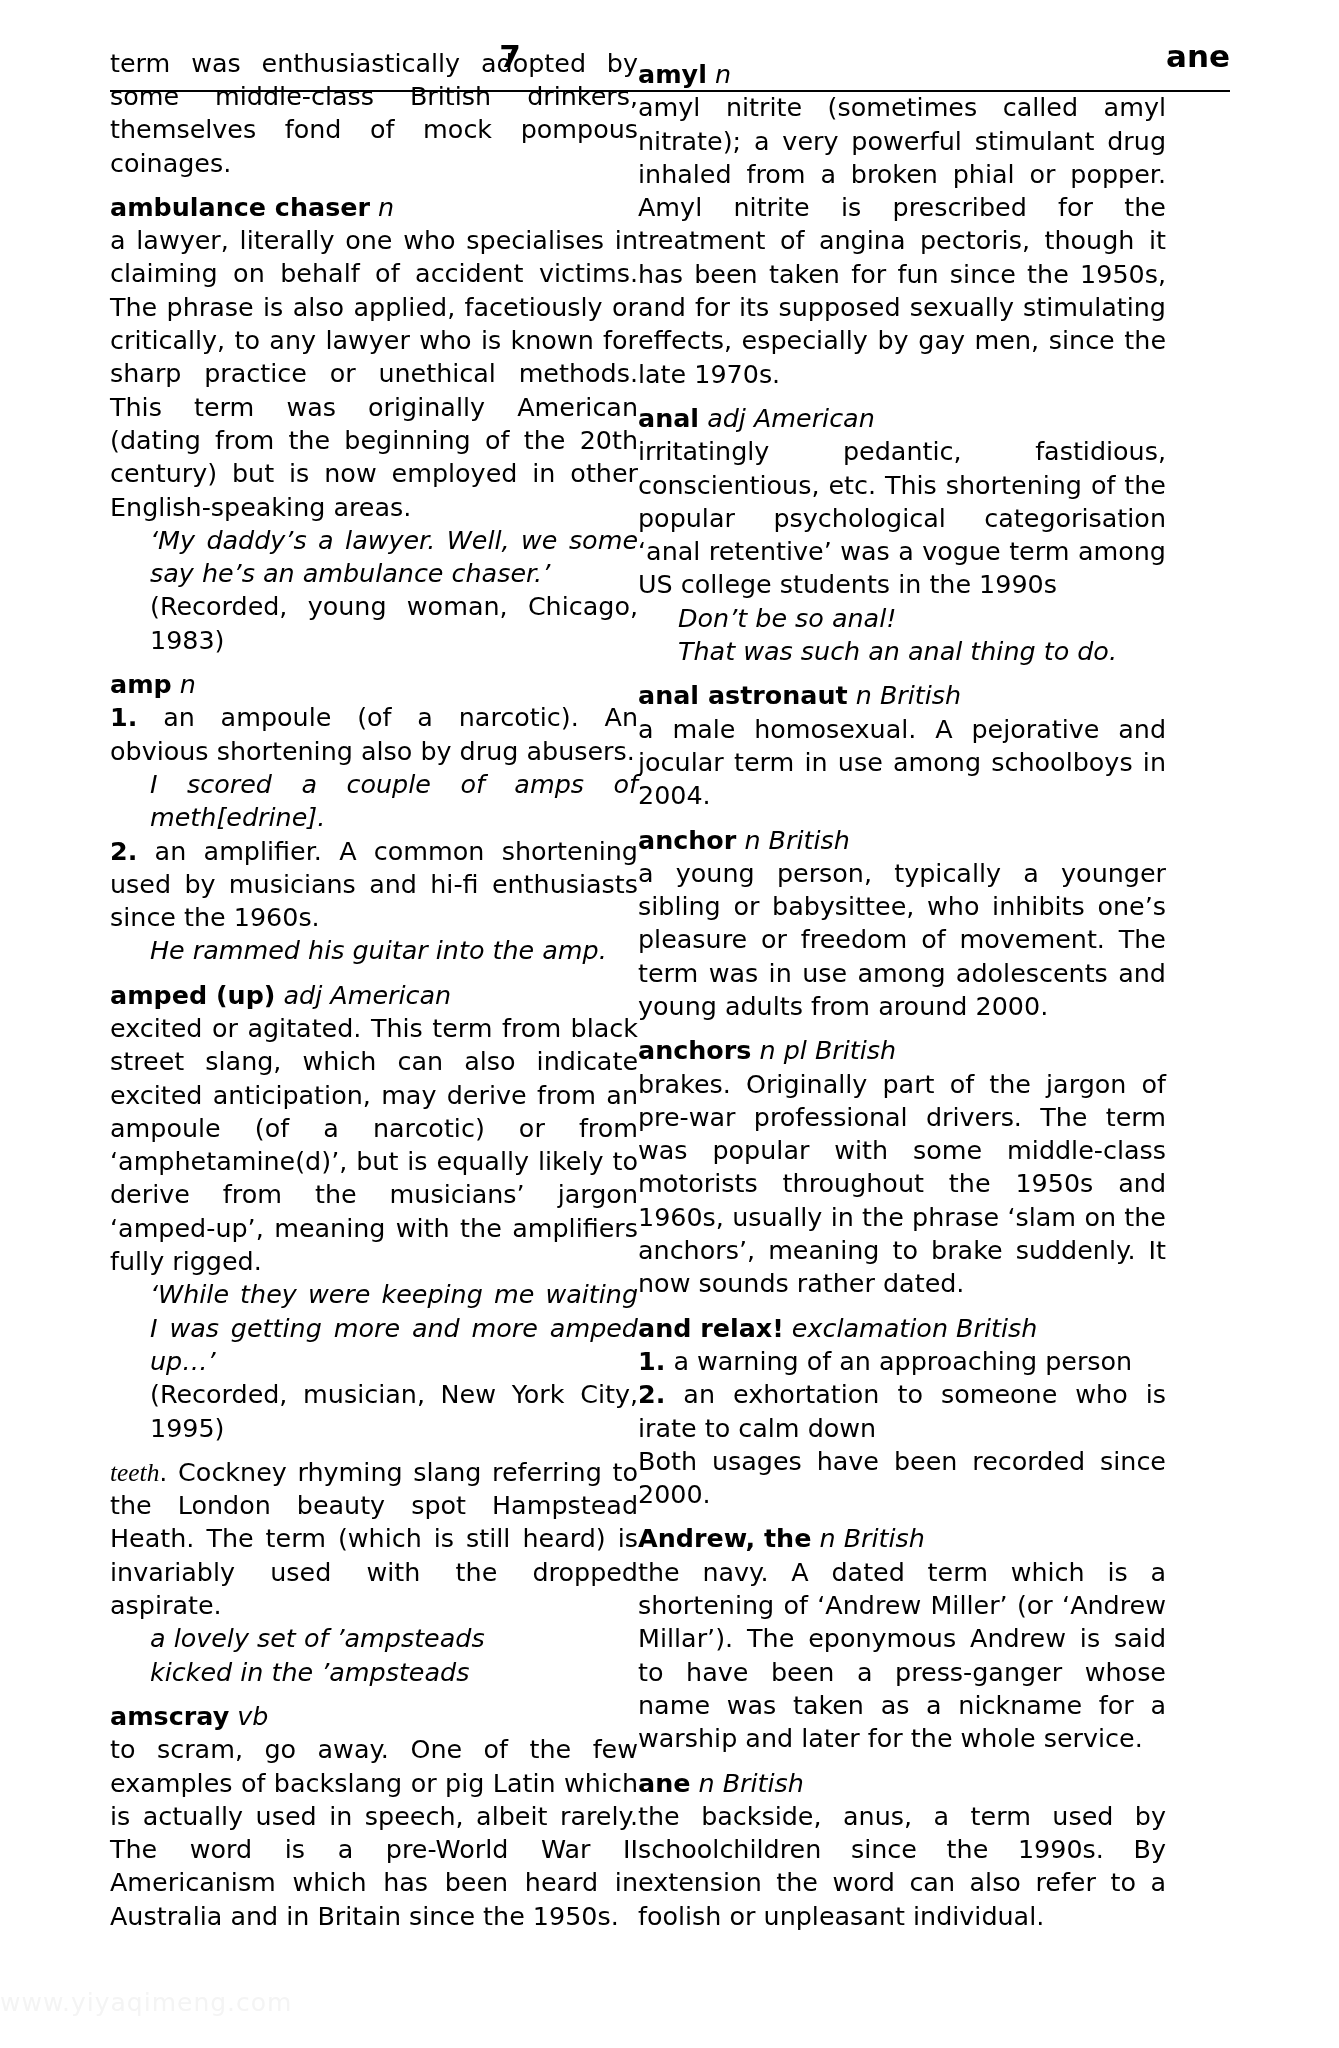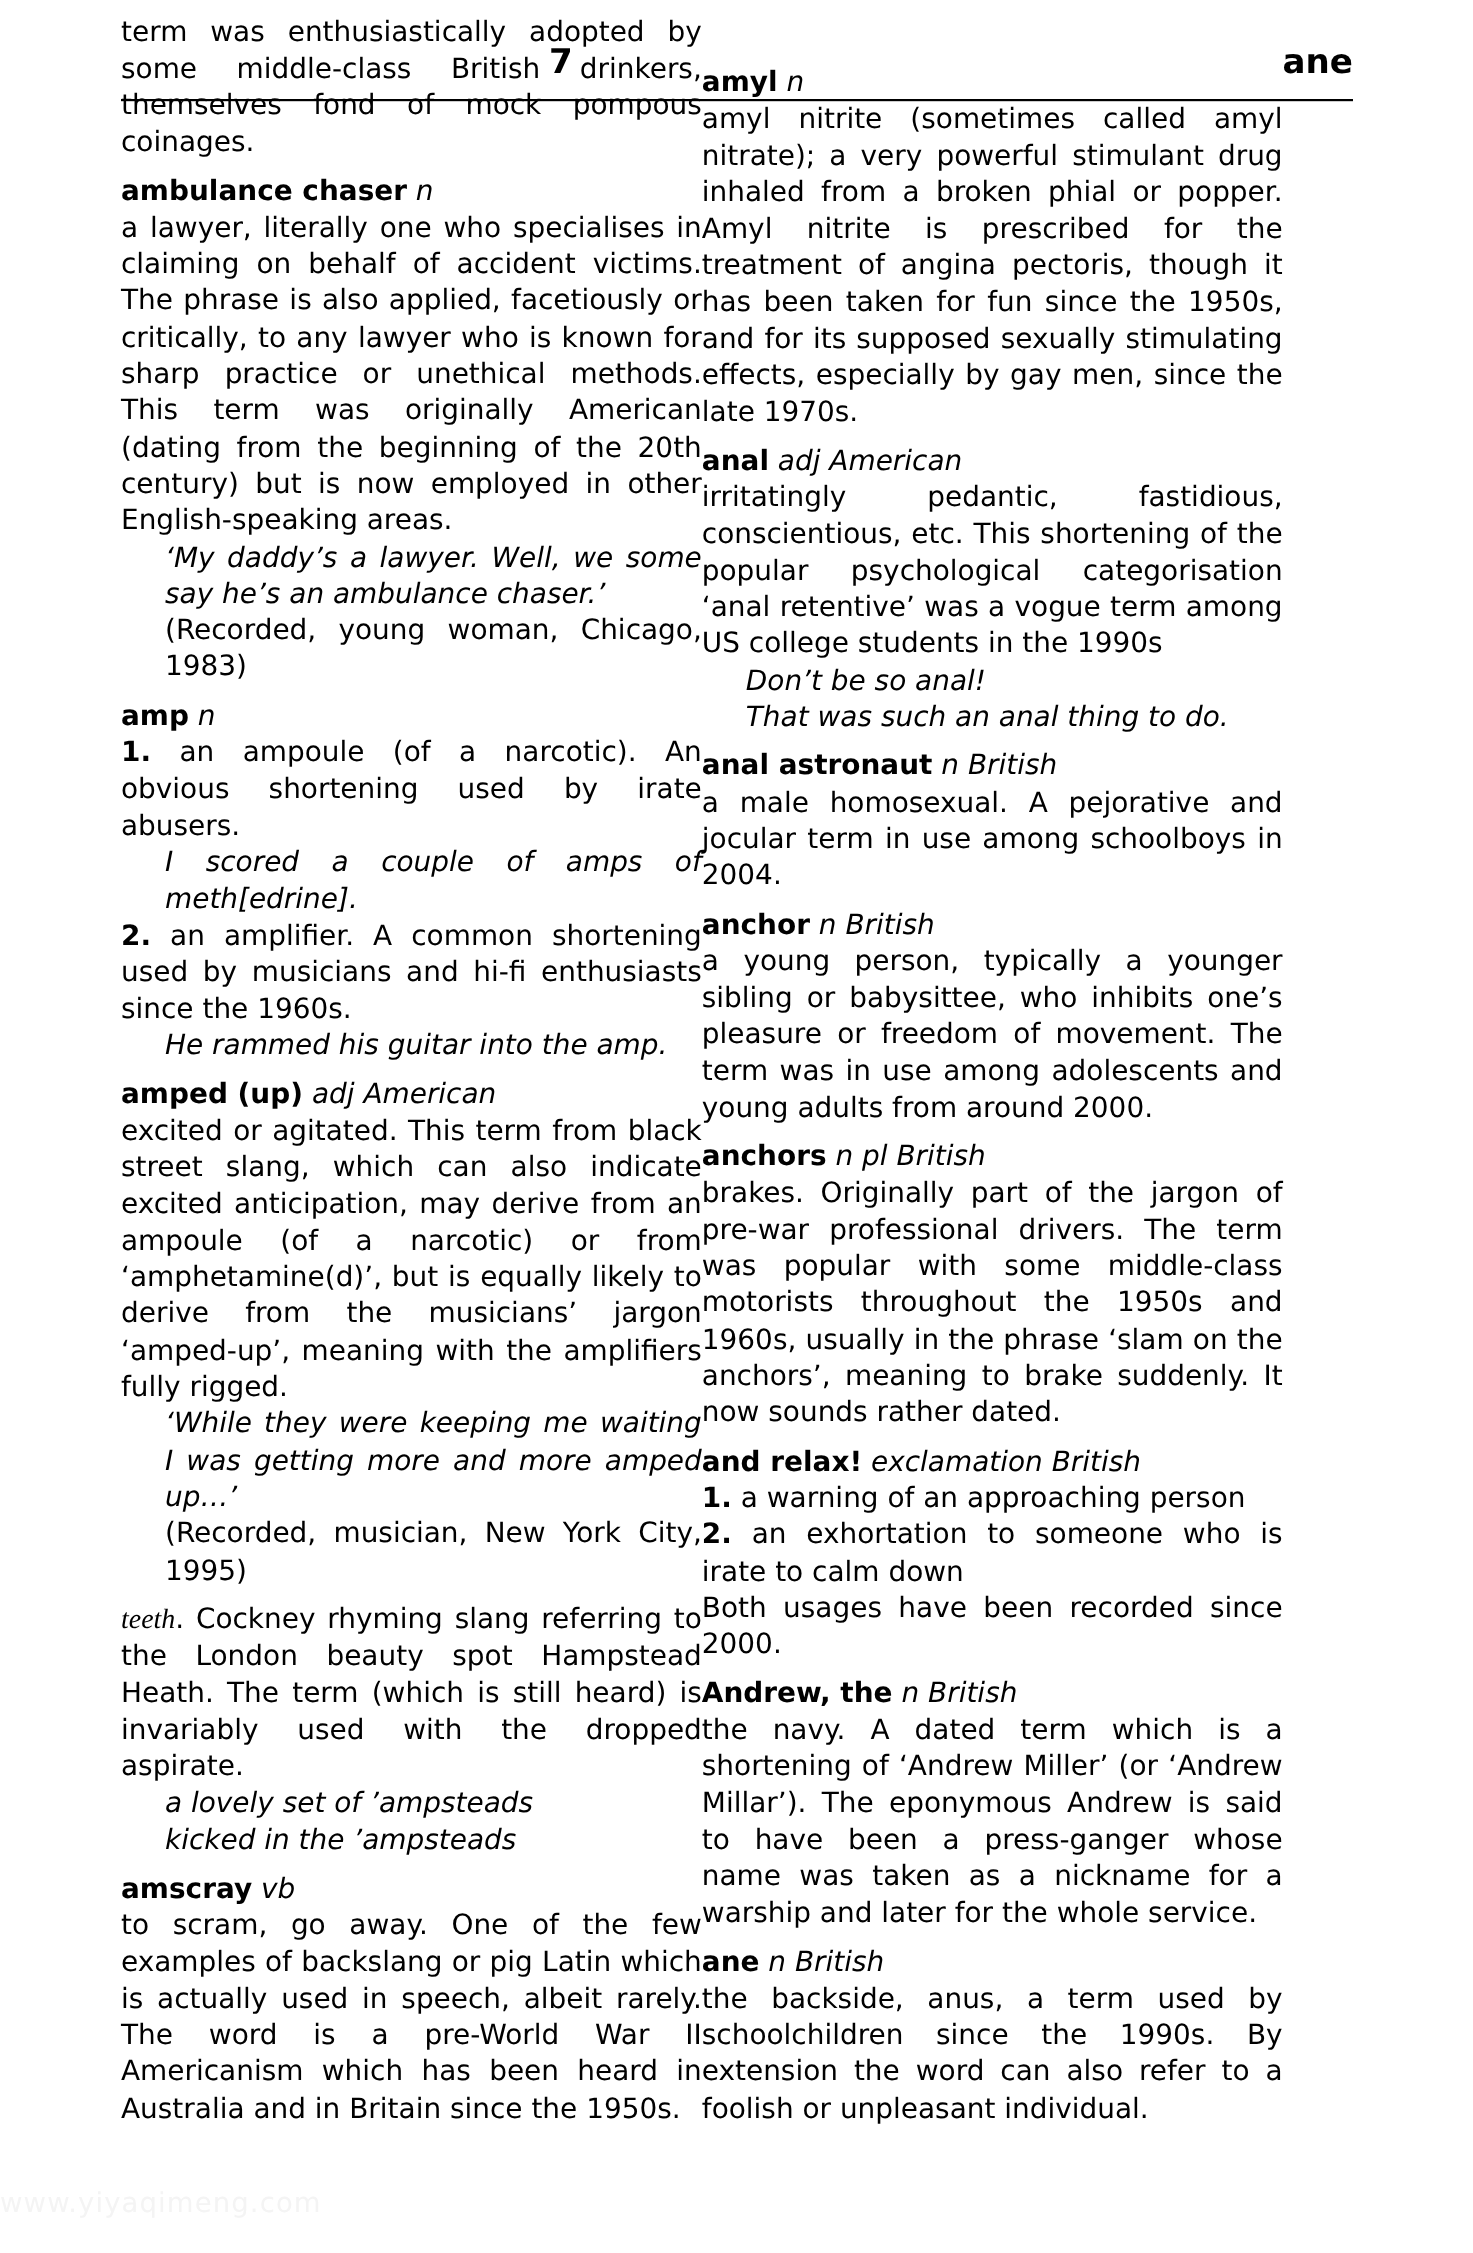--- a/index.html
+++ b/index.html
@@ -153,21 +153,21 @@
 
       <div class="entry">
         <div class="headline"><span class="headword">ambulance chaser</span> <span class="pos">n</span></div>
         <div class="def">a lawyer, literally one who specialises in claiming on behalf of accident victims. The phrase is also applied, facetiously or critically, to any lawyer who is known for sharp practice or unethical methods. This term was originally American (dating from the beginning of the 20th century) but is now employed in other English-speaking areas.</div>
         <div class="example">‘My daddy’s a lawyer. Well, we some say he’s an ambulance chaser.’</div>
         <div class="citation">(Recorded, young woman, Chicago, 1983)</div>
       </div>
 
       <div class="entry">
         <div class="headline"><span class="headword">amp</span> <span class="pos">n</span></div>
-        <div class="def"><span class="sense-num">1.</span><span> an ampoule (of a narcotic). An obvious shortening used by irate abusers.</span></div>
+        <div class="def"><span class="sense-num">1.</span><span> an ampoule (of a narcotic). An obvious shortening also by drug abusers.</span></div>
         <div class="example">I scored a couple of amps of meth[edrine].</div>
         <div class="def"><span class="sense-num">2.</span><span> an amplifier. A common shortening used by musicians and hi-fi enthusiasts since the 1960s.</span></div>
         <div class="example">He rammed his guitar into the amp.</div>
       </div>
 
       <div class="entry">
         <div class="headline"><span class="headword">amped (up)</span> <span class="pos">adj American</span></div>
         <div class="def">excited or agitated. This term from black street slang, which can also indicate excited anticipation, may derive from an ampoule (of a narcotic) or from ‘amphetamine(d)’, but is equally likely to derive from the musicians’ jargon ‘amped-up’, meaning with the amplifiers fully rigged.</div>
         <div class="example">‘While they were keeping me waiting I was getting more and more amped up…’</div>
         <div class="citation">(Recorded, musician, New York City, 1995)</div>

